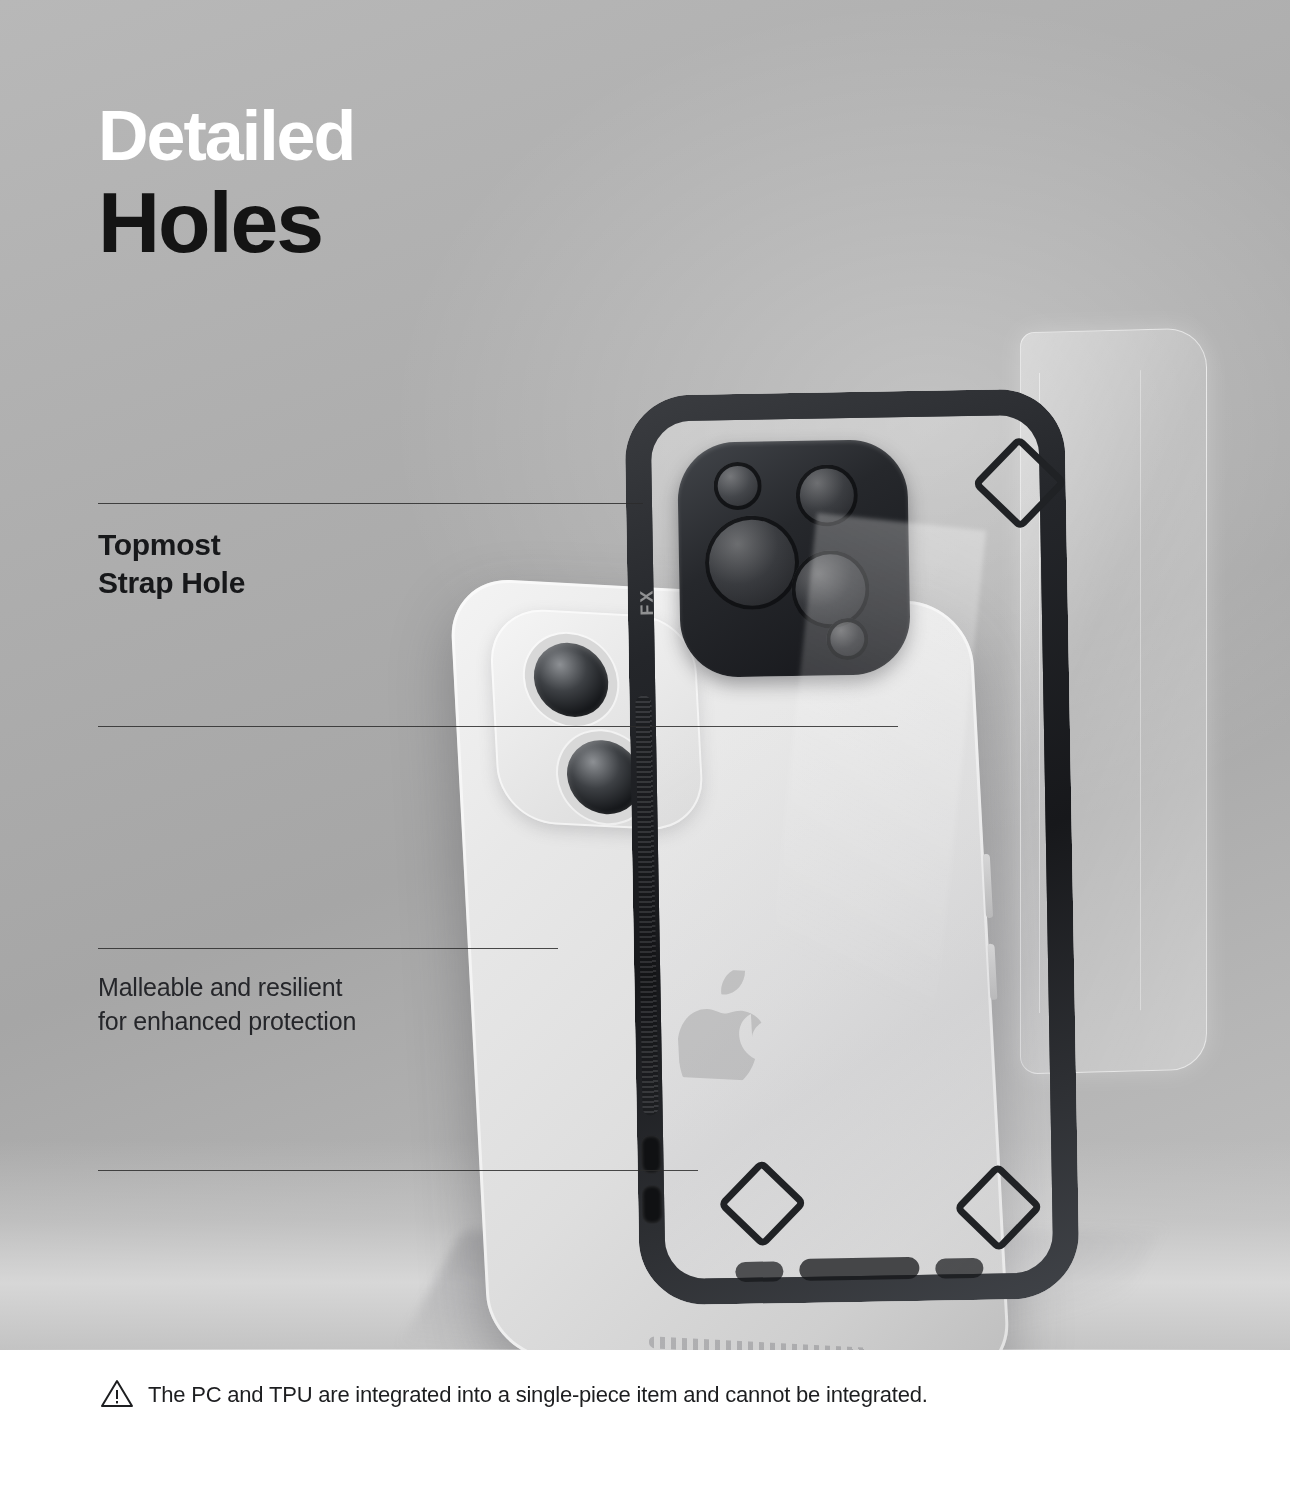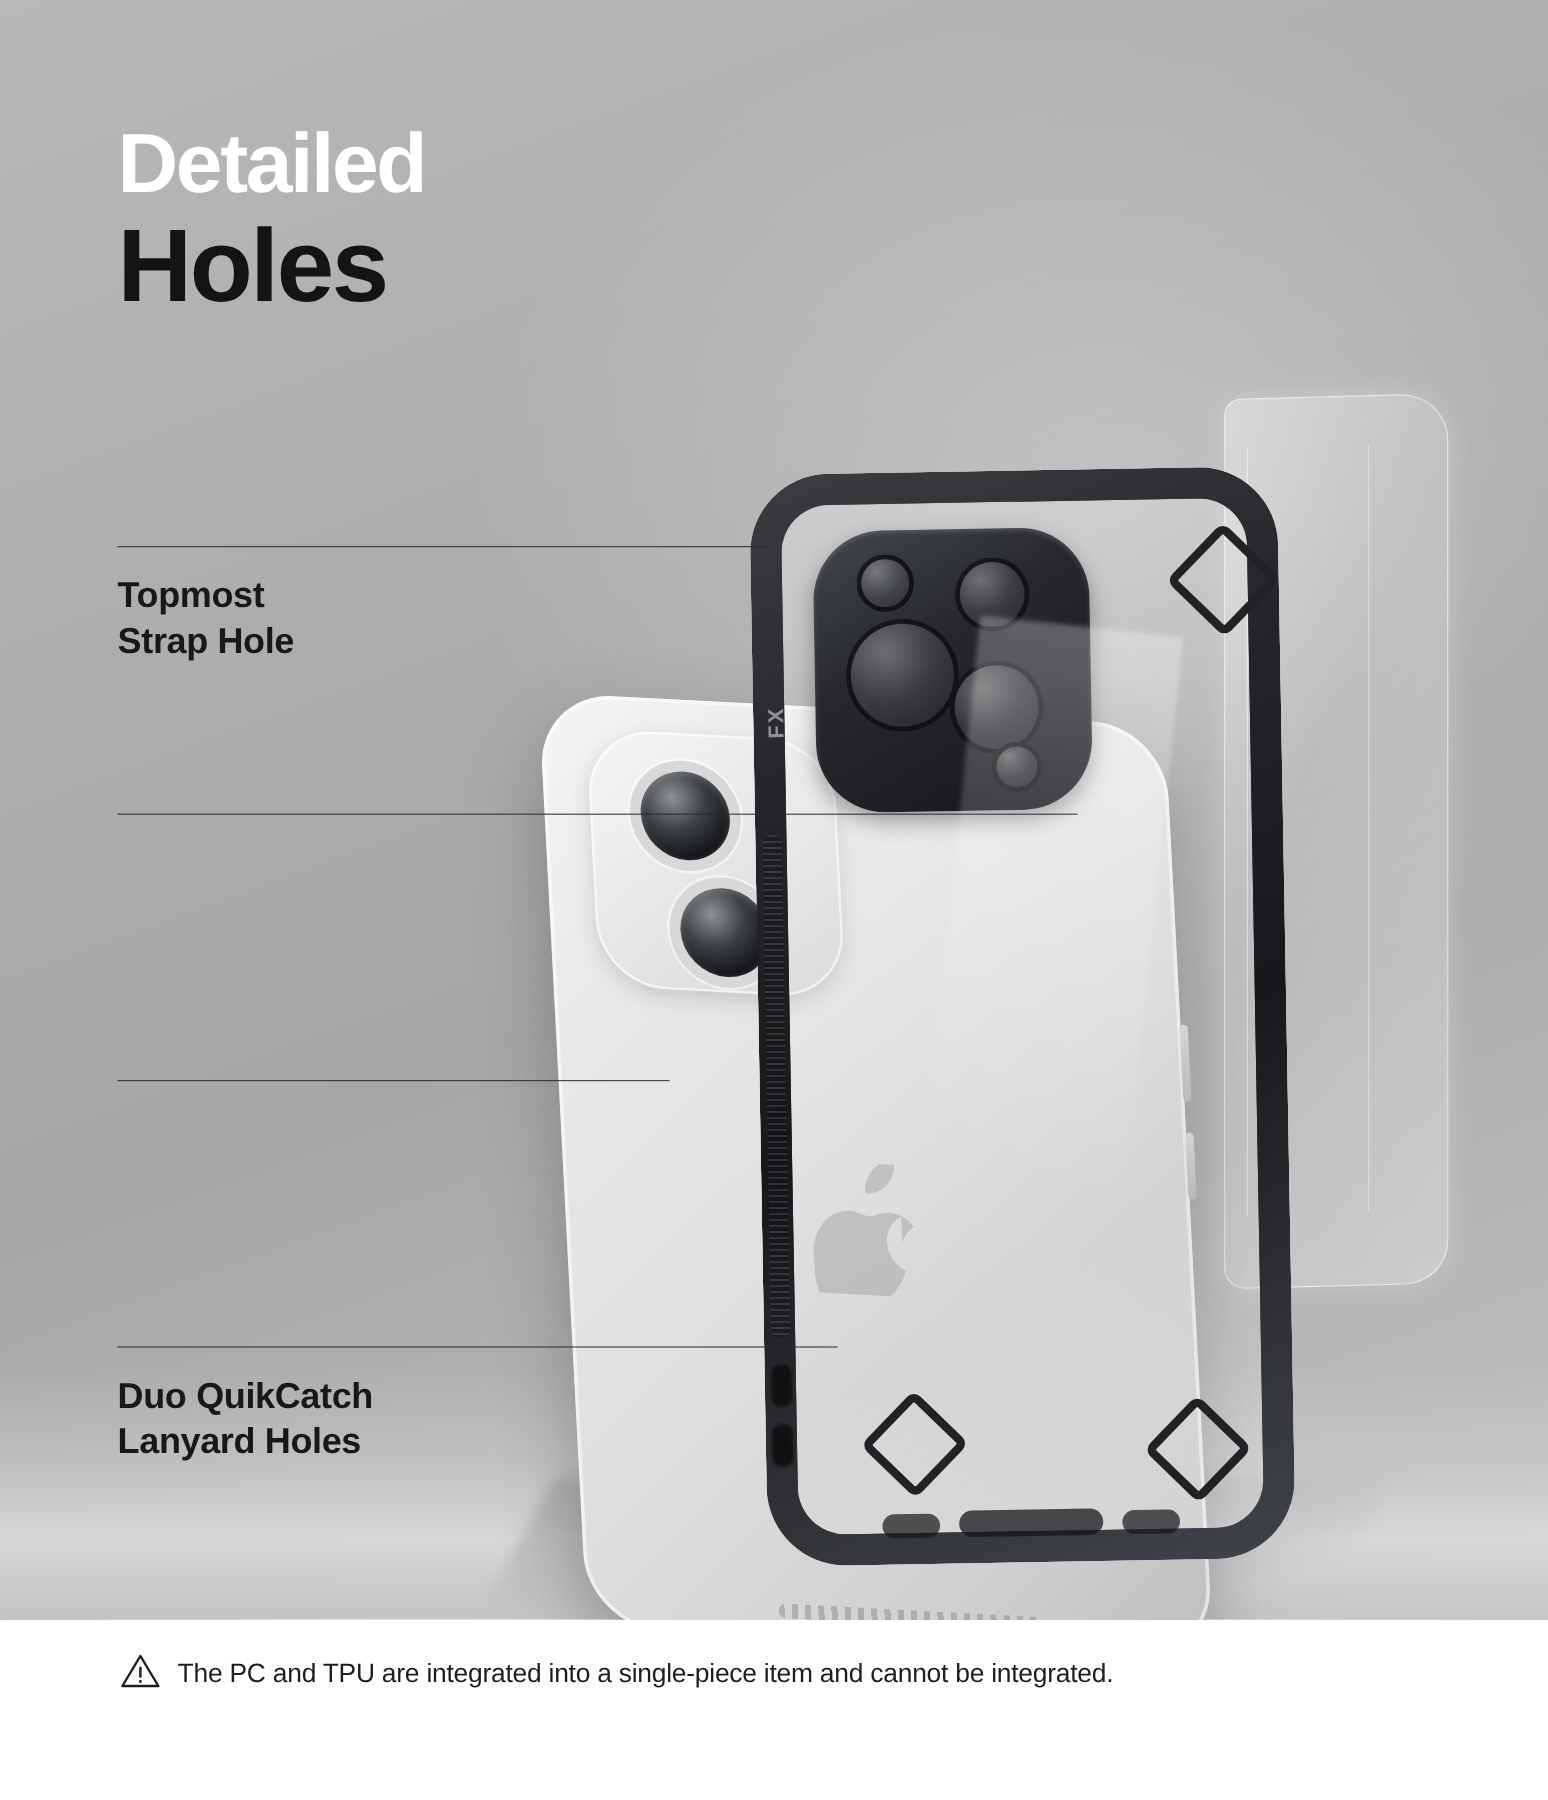--- a/index.html
+++ b/index.html
@@ -77,20 +77,21 @@
     font-weight: bold;
     color: #141414;
     margin-top: 6px;
   }
 
   
   .callout {
     position: absolute;
     left: 98px;
     width: 560px;
+    margin-top: 48px;
   }
   .callout .rule {
     height: 1px;
     background: #2b2b2b;
     opacity: 0.85;
     margin-bottom: 22px;
   }
   .callout .title {
     font-size: 30px;
     font-weight: bold;
@@ -412,28 +413,28 @@
       <span>Strap Hole</span>
     </div>
   </div>
 
   <div class="callout" id="callout-2">
     <div class="rule"></div>
   </div>
 
   <div class="callout" id="callout-3">
     <div class="rule"></div>
+    <div class="desc">
+      <span>Malleable and resilient</span><br>
+      <span>for enhanced protection</span>
+    </div>
   </div>
 
   <div class="callout" id="callout-4">
     <div class="rule"></div>
-    <div class="title">
-      <span>Duo QuikCatch</span><br>
-      <span>Lanyard Holes</span>
-    </div>
   </div>
 
   <div class="bottom-band"></div>
 
   <div class="footnote">
     <span>
       <svg viewBox="0 0 34 30" width="34" height="30" aria-hidden="true">
         <path d="M17 3 L32 28 L2 28 Z" fill="none" stroke="#1d1e20" stroke-width="2" stroke-linejoin="round"></path>
         <rect x="16" y="12" width="2" height="9" fill="#1d1e20"></rect>
         <rect x="16" y="23" width="2" height="2.4" fill="#1d1e20"></rect>

